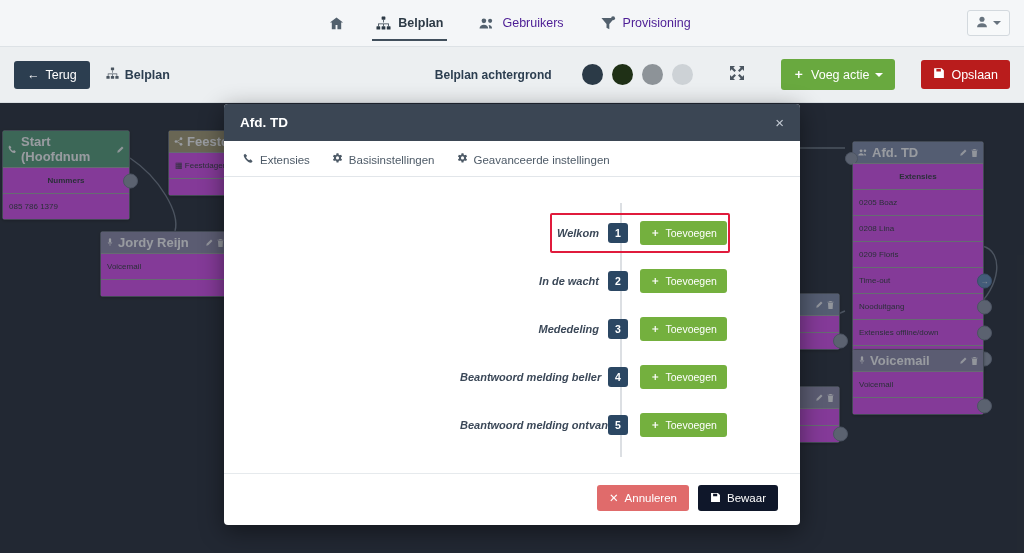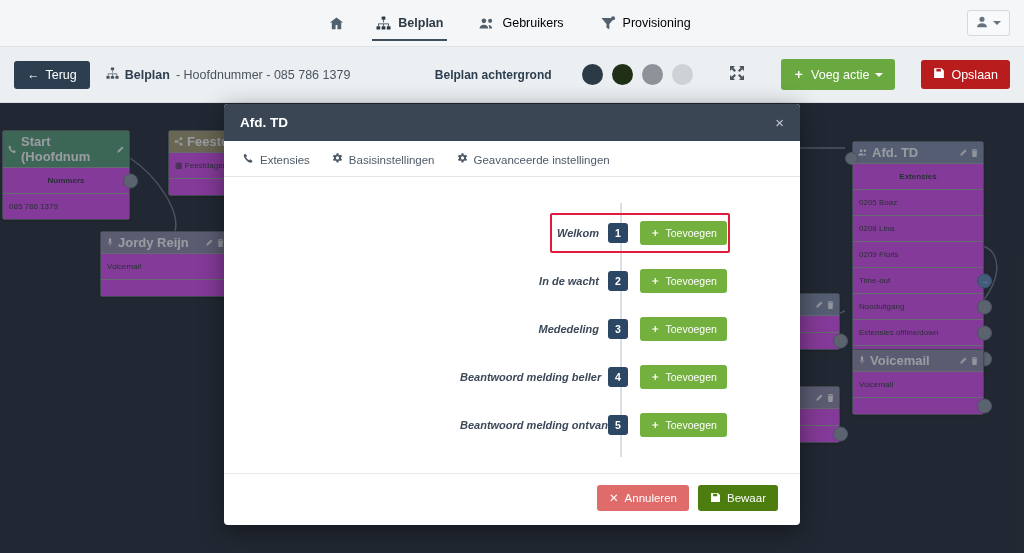--- a/index.html
+++ b/index.html
@@ -14,21 +14,21 @@
   
   .navbar {
     position: absolute; top: 0; left: 0; width: 1024px; height: 47px;
     background: #f4f6f8; border-bottom: 1px solid #dde2e6;
     display: flex; align-items: center; justify-content: center;
   }
   .nav-items { display: flex; align-items: stretch; height: 47px; gap: 0; }
   .nav-item {
     display: flex; align-items: center; gap: 7px;
     padding: 0 18px; height: 47px;
-    font-size: 12.5px; color: #000000; cursor: pointer;
+    font-size: 12.5px; color: #4c1d95; cursor: pointer;
     position: relative;
   }
   .nav-item.active { color: #2d3a46; font-weight: bold; }
   .nav-item.active::after {
     content: ""; position: absolute; left: 14px; right: 14px; bottom: 6px;
     height: 2px; background: #414f5c;
   }
   .nav-item svg { display: block; }
   .nav-home { padding: 0 14px; }
   .user-menu {
@@ -169,21 +169,21 @@
   .tl-row.highlight::before {
     content: ""; position: absolute;
     left: 326px; right: 70px; top: 4px; bottom: 4px;
     border: 2px solid #e01b3c; border-radius: 2px; pointer-events: none;
   }
   .modal-footer {
     border-top: 1px solid #e6eaed; padding: 11px 22px 14px;
     display: flex; justify-content: flex-end; gap: 9px;
   }
   .btn-cancel { background: #e06b6b; font-size: 11.5px; padding: 6px 12px; }
-  .btn-save { background: #4d7c0f; font-size: 11.5px; padding: 6px 12px; }
+  .btn-save { background: #0f172a; font-size: 11.5px; padding: 6px 12px; }
   .plus { font-weight: bold; }
   .edge { position: absolute; stroke: #6e7785; fill: none; stroke-width: 1.4; }
 </style>
 </head>
 <body>
 
 <div id="app">
 
   <div class="navbar">
     <div class="nav-items">
@@ -246,21 +246,20 @@
       <span>
         <svg width="13" height="13" viewBox="0 0 16 16" fill="#4a5560">
             <rect x="6" y="0.5" width="4" height="3.5" rx=".5"></rect>
             <rect x="0.5" y="11" width="4" height="3.5" rx=".5"></rect>
             <rect x="6" y="11" width="4" height="3.5" rx=".5"></rect>
             <rect x="11.5" y="11" width="4" height="3.5" rx=".5"></rect>
             <path d="M7.6 4h.8v3h-.8zM2.2 8h11.6v.8H2.2zM2.2 8h.8v3h-.8zM7.6 8h.8v3h-.8zM13 8h.8v3H13z"></path>
           </svg>
       </span>
       <b>Belplan</b>
-      <span>- Hoofdnummer - 085 786 1379</span>
     </div>
     <div class="toolbar-right">
       <span class="bg-label">Belplan achtergrond</span>
       <div class="swatches">
         <span class="swatch" id="sw0" style="background: rgb(43, 58, 71);"></span>
         <span class="swatch" id="sw1" style="background: rgb(31, 48, 22);"></span>
         <span class="swatch" id="sw2" style="background: rgb(141, 147, 152);"></span>
         <span class="swatch" id="sw3" style="background: rgb(205, 210, 214);"></span>
       </div>
       <span class="expand-icon">

